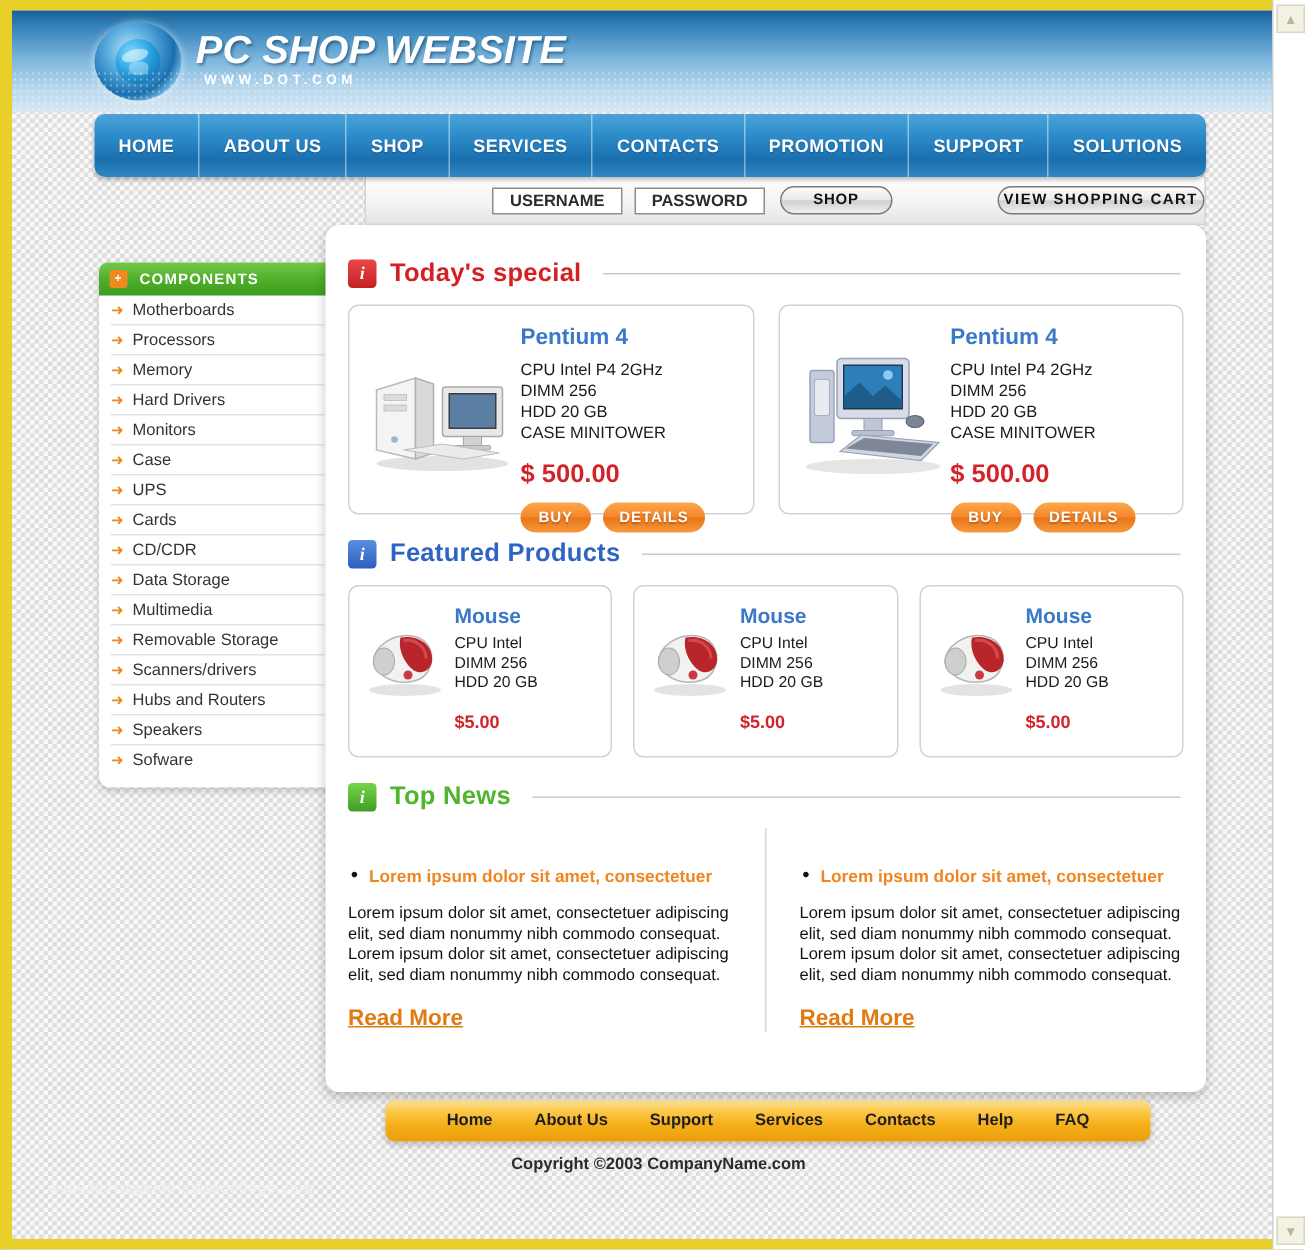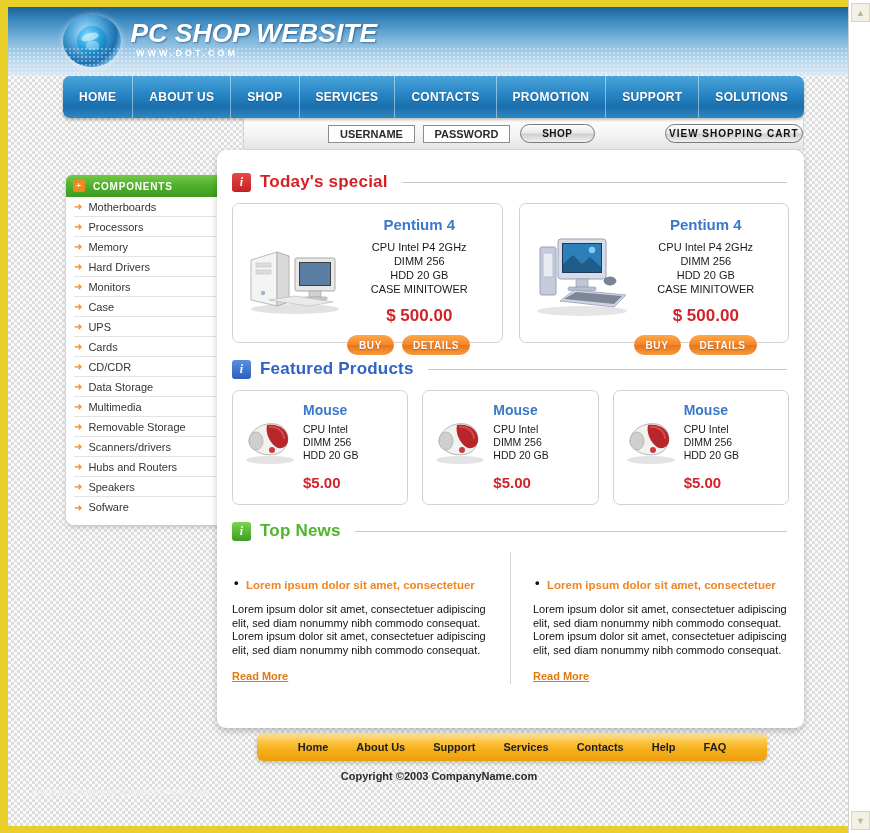--- a/index.html
+++ b/index.html
@@ -170,21 +170,21 @@
   .sect-title { font-size: 17px; font-weight: bold; letter-spacing: .2px; }
   .t-red { color: #d61f22; } .t-blue { color: #2f63c4; } .t-green { color: #4eb52c; }
   .sect-rule { flex: 1; height: 1px; background: #c9c9c9; margin-left: 14px; margin-right: 2px; }
   
   #specials { display: flex; gap: 16px; }
   .sp-card {
     flex: 1; height: 140px; border: 1px solid #d2d2d2; border-radius: 7px;
     background: #fff; display: flex; padding: 8px 10px 8px 6px; position: relative;
   }
   .sp-img { width: 108px; display: flex; align-items: center; justify-content: center; }
-  .sp-body { flex: 1; padding-top: 4px; text-align: center; }
+  .sp-body { flex: 1; padding-top: 4px; }
   .sp-name { color: #3a78c8; font-size: 15px; font-weight: bold; margin-bottom: 7px; }
   .sp-spec { font-size: 11px; color: #1a1a1a; line-height: 14px; }
   .sp-price { color: #d2232a; font-size: 17px; font-weight: bold; margin-top: 10px; }
   .sp-btns { display: flex; gap: 8px; margin-top: 9px; }
   .obtn {
     height: 20px; border-radius: 10px; color: #fff; font-size: 10px; font-weight: bold;
     display: flex; align-items: center; justify-content: center; letter-spacing: .6px;
     background: linear-gradient(180deg,#fba94b 0%, #f4862a 48%, #e8751a 52%, #f79b3c 100%);
     cursor: pointer; text-shadow: 0 1px 1px rgba(150,60,0,.5);
   }
@@ -192,35 +192,35 @@
   
   #featured { display: flex; gap: 14px; }
   .ft-card {
     flex: 1; height: 115px; border: 1px solid #d2d2d2; border-radius: 7px;
     display: flex; align-items: flex-start; padding: 11px 8px 6px 4px; background:#fff;
   }
   .ft-img { width: 66px; display: flex; align-items: center; justify-content: center; padding-top: 12px;}
   .ft-body { flex: 1; }
   .ft-name { color: #3a78c8; font-size: 14px; font-weight: bold; margin-bottom: 5px; }
   .ft-spec { font-size: 10.5px; color: #1a1a1a; line-height: 13px; }
-  .ft-price { color: #d2232a; font-size: 15px; font-weight: bold; margin-top: 12px; }
+  .ft-price { color: #d2232a; font-size: 12px; font-weight: bold; margin-top: 12px; }
   
   #news { display: flex; margin-top: 2px; }
   .news-col { flex: 1; padding-right: 22px; }
   .news-col.second { border-left: 1px solid #d6d6d6; padding-left: 22px; padding-right: 0; }
   .news-head {
     color: #f0861f; font-size: 11.5px; font-weight: bold; line-height: 14px;
     margin-bottom: 11px; padding-left: 14px; position: relative; margin-top: 26px;
   }
   .news-head:before {
     content: "\2022"; position: absolute; left: 2px; top: -2px; color: #111; font-size: 13px;
   }
   .news-body { font-size: 11px; color: #111; line-height: 13.5px; }
   .readmore {
-    display: inline-block; margin-top: 13px; color: #e07a12; font-size: 11px;
+    display: inline-block; margin-top: 13px; color: #e07a12; font-size: 15px;
     font-weight: bold; text-decoration: underline; cursor: pointer;
   }
   
   #footer {
     position: absolute; left: 249px; top: 726px; width: 510px; height: 28px;
     border-radius: 6px; z-index: 14;
     background: linear-gradient(180deg,#ffe9a6 0%, #fcc748 28%, #f5ae18 62%, #e99f0c 100%);
     box-shadow: 0 2px 4px rgba(0,0,0,.2);
     display: flex; align-items: center; justify-content: center; gap: 28px;
   }

